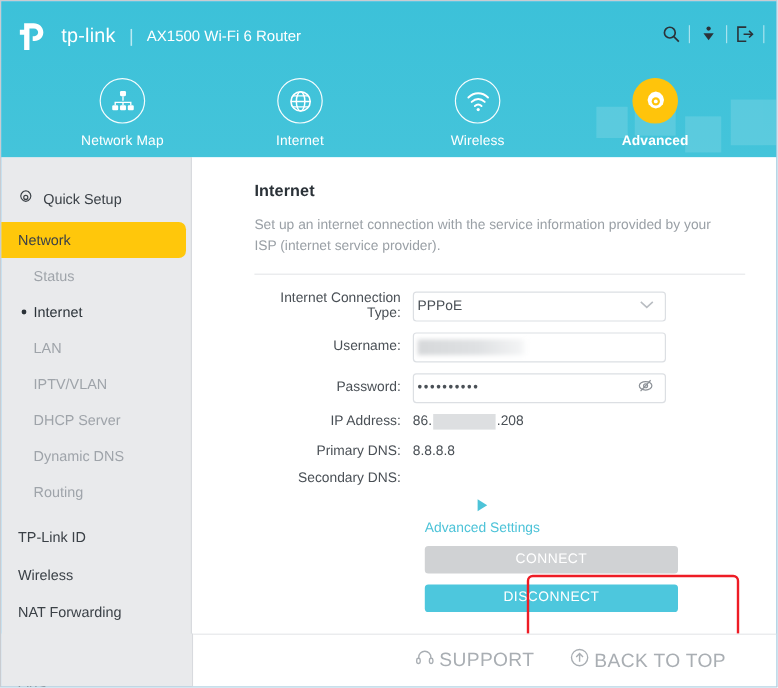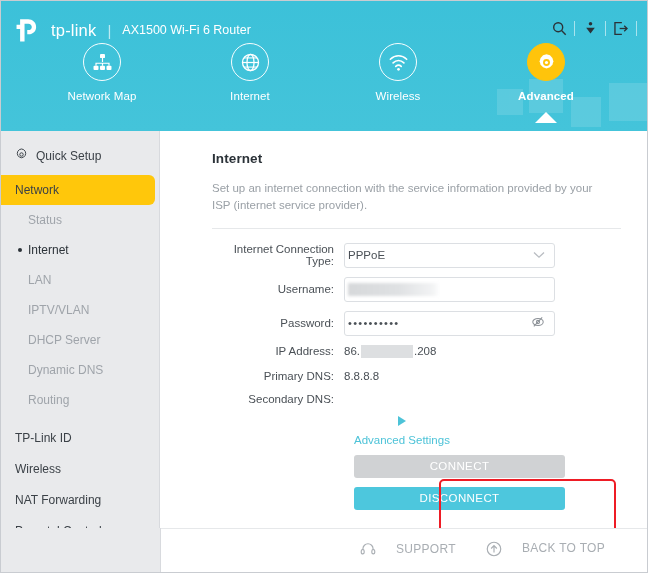--- a/index.html
+++ b/index.html
@@ -57,21 +57,21 @@
   .hicon {
     width: 30px; height: 26px; display: flex;
     align-items: center; justify-content: center; cursor: pointer;
   }
   .hdivider {
     width: 1px; height: 15px; background: rgba(255,255,255,.55);
   }
 
   
   .nav {
-    position: absolute; left: 0; right: 0; top: 42px;
+    position: absolute; left: 0; right: 0; top: 64px;
     display: flex; justify-content: center; gap: 52px;
   }
   .nav-item {
     width: 96px; display: flex; flex-direction: column;
     align-items: center; cursor: pointer; position: relative;
   }
   .nav-circle {
     width: 38px; height: 38px; border-radius: 50%;
     border: 1.6px solid rgba(255,255,255,.95);
     display: flex; align-items: center; justify-content: center;
@@ -93,21 +93,21 @@
     border-bottom: 11px solid #ffffff;
   }
 
   
   .body { display: flex; height: 441px; }
 
   
   .sidebar {
     width: 159px; background: #e9eaec;
     border-right: 1px solid #d8dade;
-    padding-top: 10px; flex: none;
+    padding-top: 20px; flex: none;
     position: relative;
   }
   .side-row {
     height: 30px; display: flex; align-items: center;
     padding-left: 14px; font-size: 12px; color: #3b4147;
     cursor: pointer;
   }
   .side-row.quick { gap: 8px; color: #3b4147; margin-bottom: 4px; }
   .side-group {
     height: 30px; display: flex; align-items: center;
@@ -220,22 +220,22 @@
   .mac-hr { height: 1px; background: #e6e8ea; margin-top: 11px; }
 
   
   .footer {
     position: absolute; left: 160px; right: 0; bottom: 0;
     height: 44px; background: #ffffff; border-top: 1px solid #e6e8ea;
     display: flex; align-items: center; justify-content: flex-end;
     padding-right: 42px; gap: 30px;
   }
   .foot-item {
-    display: flex; align-items: flex-start; gap: 20px;
-    font-size: 12px; color: #a9aeb3; cursor: pointer;
+    display: flex; align-items: flex-end; gap: 4px;
+    font-size: 16px; color: #a9aeb3; cursor: pointer;
     letter-spacing: .3px;
   }
   .sb-left {
     position: absolute; left: 0; bottom: 0; width: 160px; height: 44px;
     background: #e9eaec; border-right: 1px solid #d8dade;
   }
 </style>
 </head>
 <body>
 

